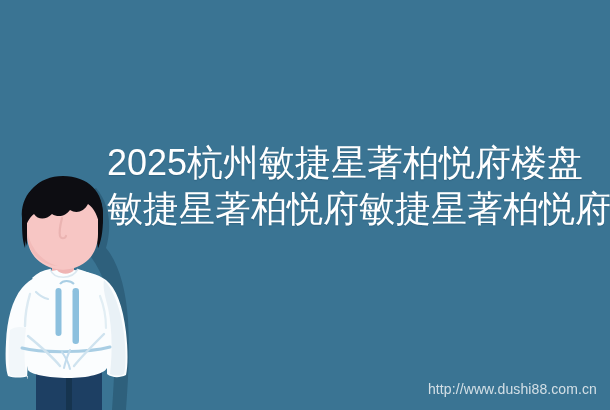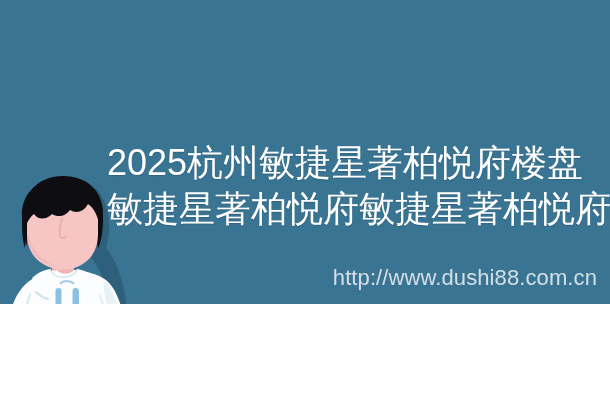--- a/index.html
+++ b/index.html
@@ -3,21 +3,21 @@
 <meta charset="utf-8">
 <style>
   html, body {
     margin: 0;
     padding: 0;
     background: #ffffff;
   }
   #poster {
     position: relative;
     width: 610px;
-    height: 304px;
+    height: 410px;
     overflow: hidden;
     background: #3a7493;
     font-family: "Liberation Sans", "DejaVu Sans", sans-serif;
   }
 
   
   #illustration {
     position: absolute;
     left: 0px;
     top: 170px;
@@ -43,21 +43,21 @@
   }
   .title-line { display: block; height: 46px; }
 
   
   #watermark {
     position: absolute;
     right: 13px;
     bottom: 13px;
     color: #dfe7ec;
     opacity: 0.93;
-    font-size: 22px;
+    font-size: 14px;
     letter-spacing: 0.1px;
     white-space: nowrap;
   }
 </style>
 </head>
 <body>
 
 <div id="poster">
 
   <div id="illustration">

